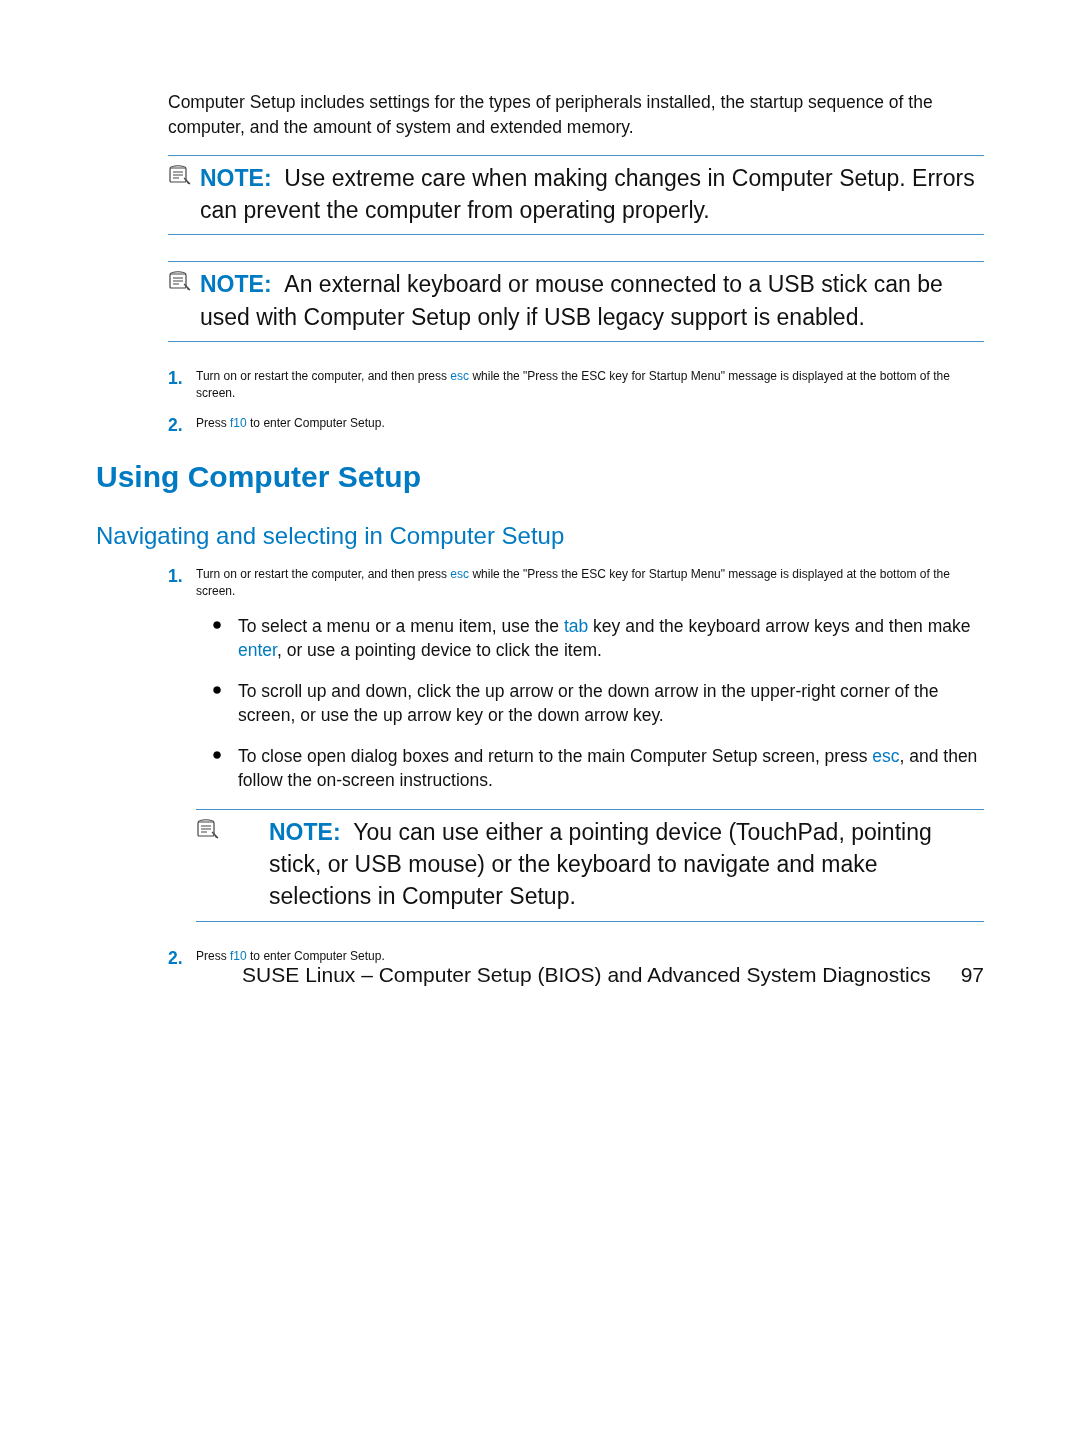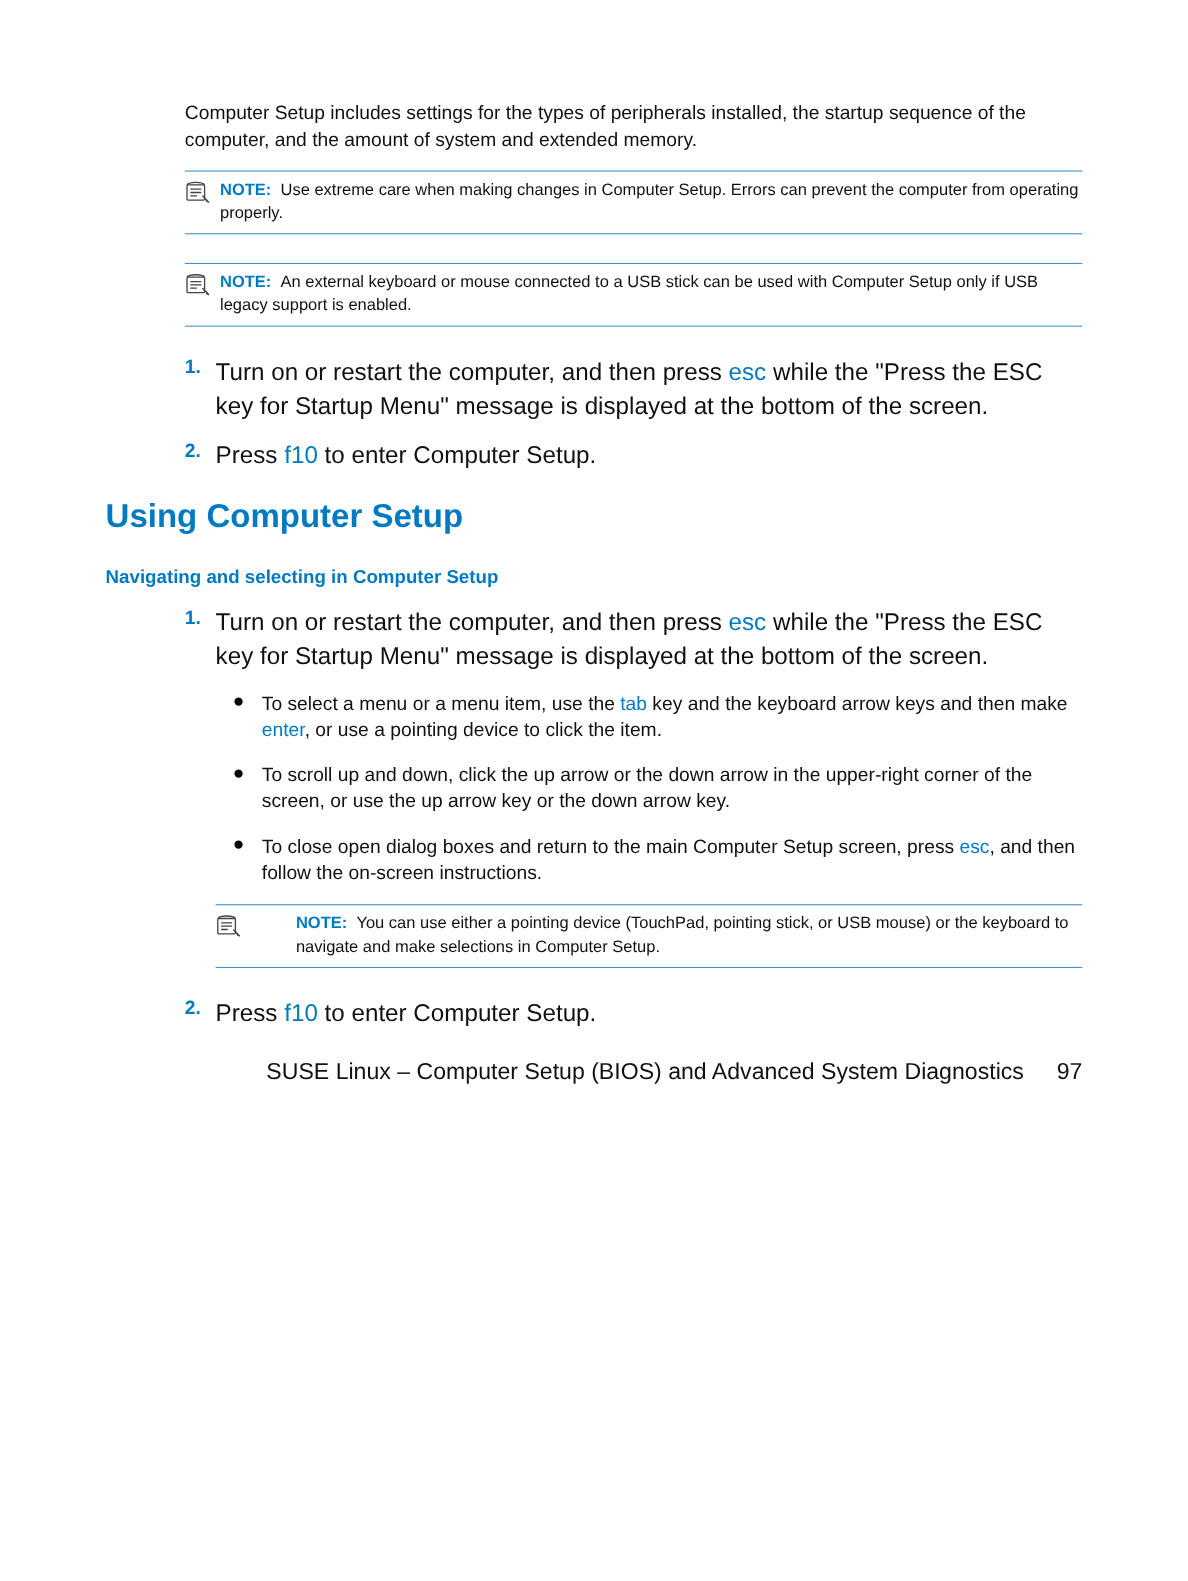--- a/index.html
+++ b/index.html
@@ -32,54 +32,54 @@
     display: flex;
     align-items: flex-start;
   }
   .note-box.inner { margin-left: 100px; gap: 41px; }
   .note-icon {
     flex: 0 0 auto;
     margin-right: 6px;
     margin-top: 2px;
   }
   .note-text {
-    font-size: 15px;
+    font-size: 23px;
     line-height: 1.4;
     font-weight: 300;
     color: #111;
   }
   .note-label {
     color: #007ac2;
     font-weight: 700;
   }
   .h1 {
     font-size: 30px;
     font-weight: 700;
     color: #007ac2;
     margin: 24px 0 14px 0;
   }
   .h2 {
-    font-size: 17px;
-    font-weight: 700;
+    font-size: 24px;
+    font-weight: 400;
     color: #007ac2;
     margin: 28px 0 16px 0;
   }
   .ol-num {
     display: flex;
     margin-left: 72px;
     margin-bottom: 14px;
   }
   .ol-marker {
     color: #007ac2;
     font-weight: 700;
     flex: 0 0 28px;
     font-size: 17.5px;
   }
   .ol-body {
-    font-size: 22px;
+    font-size: 12px;
     line-height: 1.4;
     font-weight: 300;
     color: #111;
   }
   .ul-bullet {
     display: flex;
     margin-left: 100px;
     margin-bottom: 16px;
   }
   .ul-marker {

